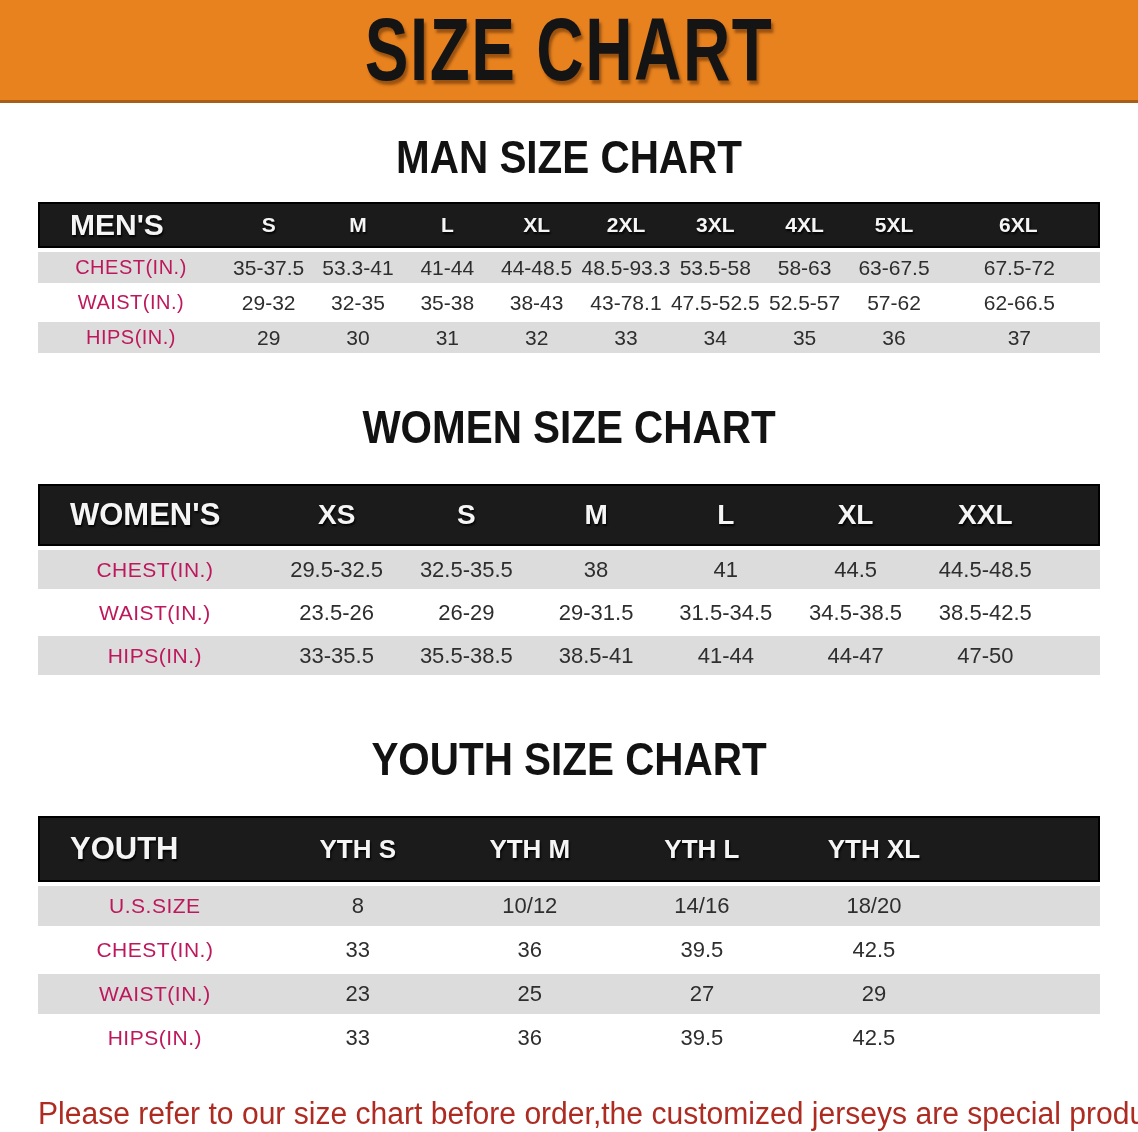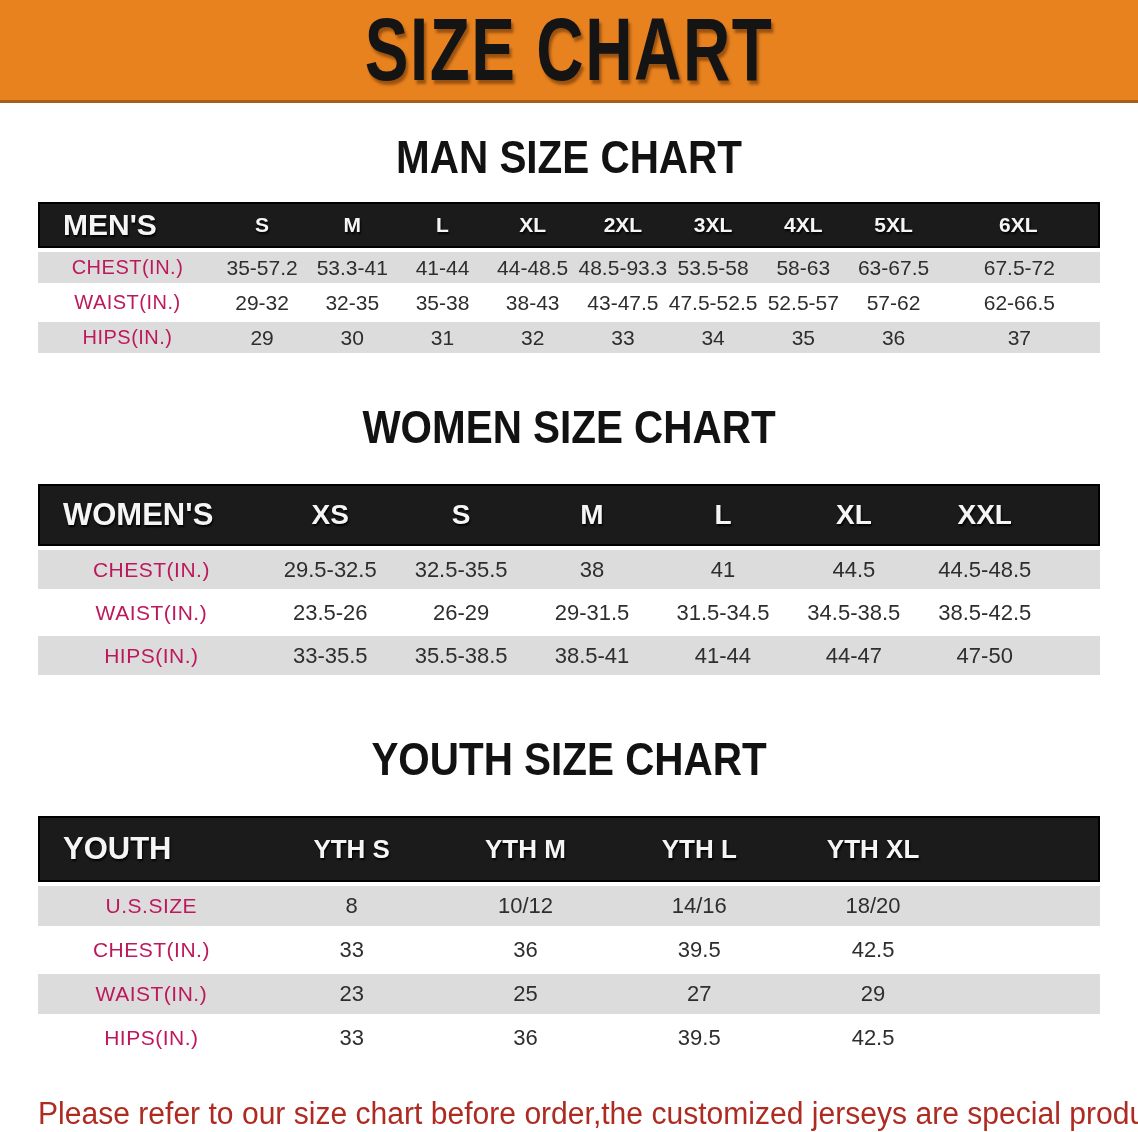--- a/index.html
+++ b/index.html
@@ -73,21 +73,21 @@
     font-weight: bold;
     text-align: center;
     border-top: 2px solid #000;
     border-bottom: 2px solid #000;
     padding: 0;
     white-space: nowrap;
     text-shadow: 1px 2px 2px rgba(0,0,0,0.9);
   }
   .size-table thead th.corner {
     text-align: left;
-    padding-left: 23px;
+    padding-left: 30px;
     border-left: 2px solid #000;
   }
   .size-table thead th.trailer-cell { border-right: 2px solid #000; }
 
   .size-table tbody td {
     text-align: center;
     padding: 0;
     color: #2e2e2e;
     white-space: nowrap;
   }
@@ -160,37 +160,37 @@
               <th>2XL</th>
               <th>3XL</th>
               <th>4XL</th>
               <th>5XL</th>
               <th class="trailer-cell">6XL</th>
             </tr>
           </thead>
           <tbody>
             <tr class="shade">
               <td class="rowlabel">CHEST(IN.)</td>
-              <td>35-57.2</td>
+              <td>35-37.5</td>
               <td>53.3-41</td>
               <td>41-44</td>
               <td>44-48.5</td>
               <td>48.5-93.3</td>
               <td>53.5-58</td>
               <td>58-63</td>
               <td>63-67.5</td>
               <td>67.5-72</td>
             </tr>
             <tr class="plain">
               <td class="rowlabel">WAIST(IN.)</td>
               <td>29-32</td>
               <td>32-35</td>
               <td>35-38</td>
               <td>38-43</td>
-              <td>43-47.5</td>
+              <td>43-78.1</td>
               <td>47.5-52.5</td>
               <td>52.5-57</td>
               <td>57-62</td>
               <td>62-66.5</td>
             </tr>
             <tr class="shade">
               <td class="rowlabel">HIPS(IN.)</td>
               <td>29</td>
               <td>30</td>
               <td>31</td>

